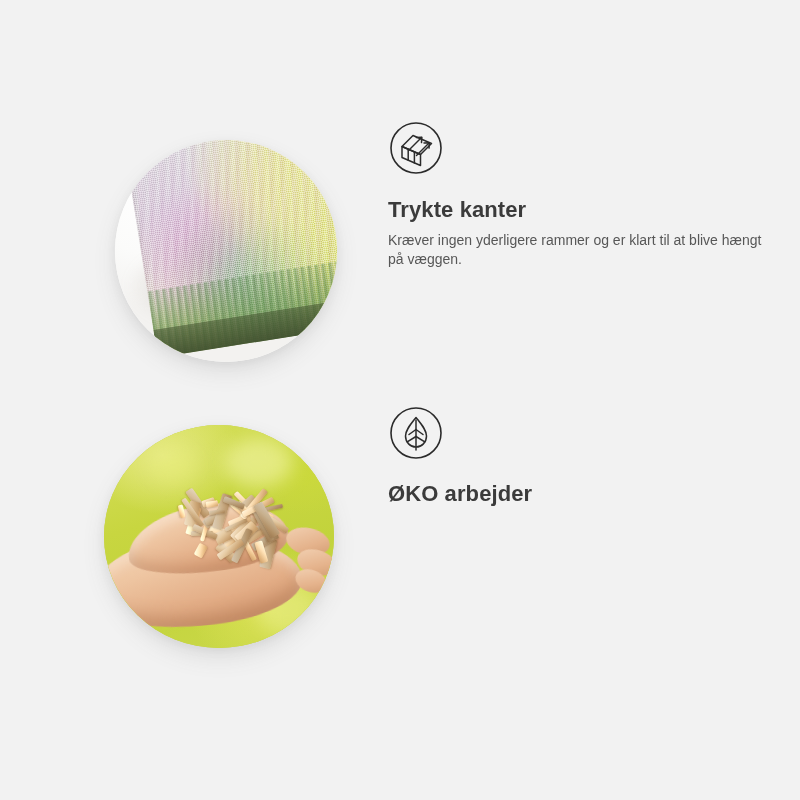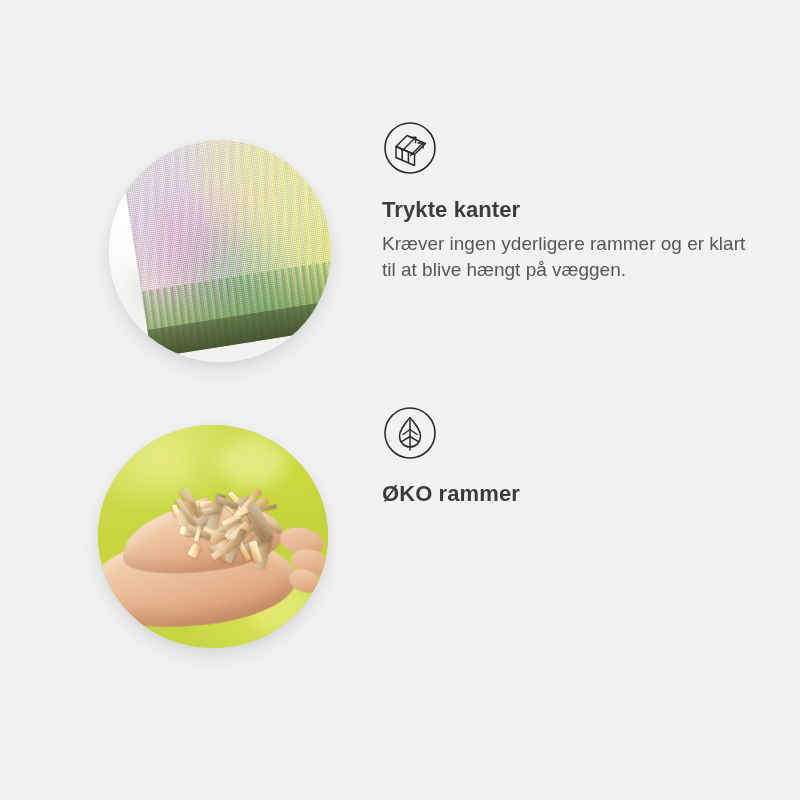--- a/index.html
+++ b/index.html
@@ -16,21 +16,21 @@
   }
 
   .feature-page {
     position: absolute;
     inset: 0;
     background: #f2f2f2;
   }
 
   .feature-block {
     position: absolute;
-    left: 6px;
+    left: 12px;
     width: 712px;
   }
   .feature-block.block-1 { top: 120px; height: 260px; }
   .feature-block.block-2 { top: 405px; height: 260px; }
 
   
   .photo-circle {
     position: absolute;
     border-radius: 50%;
     overflow: hidden;
@@ -203,21 +203,21 @@
     font-size: 22px;
     font-weight: bold;
     color: #3b3b3b;
     letter-spacing: 0.1px;
   }
   .block-1 .feature-title { padding-top: 21px; }
   .block-2 .feature-title { padding-top: 20px; }
 
   .feature-desc {
     margin: 8px 0 0 0;
-    font-size: 19px;
+    font-size: 14px;
     line-height: 1.36;
     color: #575757;
     max-width: 375px;
   }
 </style>
 </head>
 <body>
 
 <div class="feature-page">
 
@@ -323,17 +323,17 @@
     <div class="feature-text">
       <svg class="feature-icon" viewBox="0 0 56 56">
         <circle class="icon-ring" cx="28" cy="28" r="25"></circle>
         <path class="icon-line" d="M28 12.5 C22.5 19.5 17.5 25.0 17.5 31.0 C17.5 37.3 22.2 42.0 28 42.0 C33.8 42.0 38.5 37.3 38.5 31.0 C38.5 25.0 33.5 19.5 28 12.5 Z"></path>
         <path class="icon-line" d="M28 15.0 L28 45.0"></path>
         <path class="icon-line" d="M28 24.5 L21.0 29.5"></path>
         <path class="icon-line" d="M28 24.5 L35.0 29.5"></path>
         <path class="icon-line" d="M28 31.5 L19.2 36.8"></path>
         <path class="icon-line" d="M28 31.5 L36.8 36.8"></path>
       </svg>
-      <h2 class="feature-title">ØKO rammer</h2>
+      <h2 class="feature-title">ØKO arbejder</h2>
     </div>
   </section>
 
 </div>
 
 </body></html>

